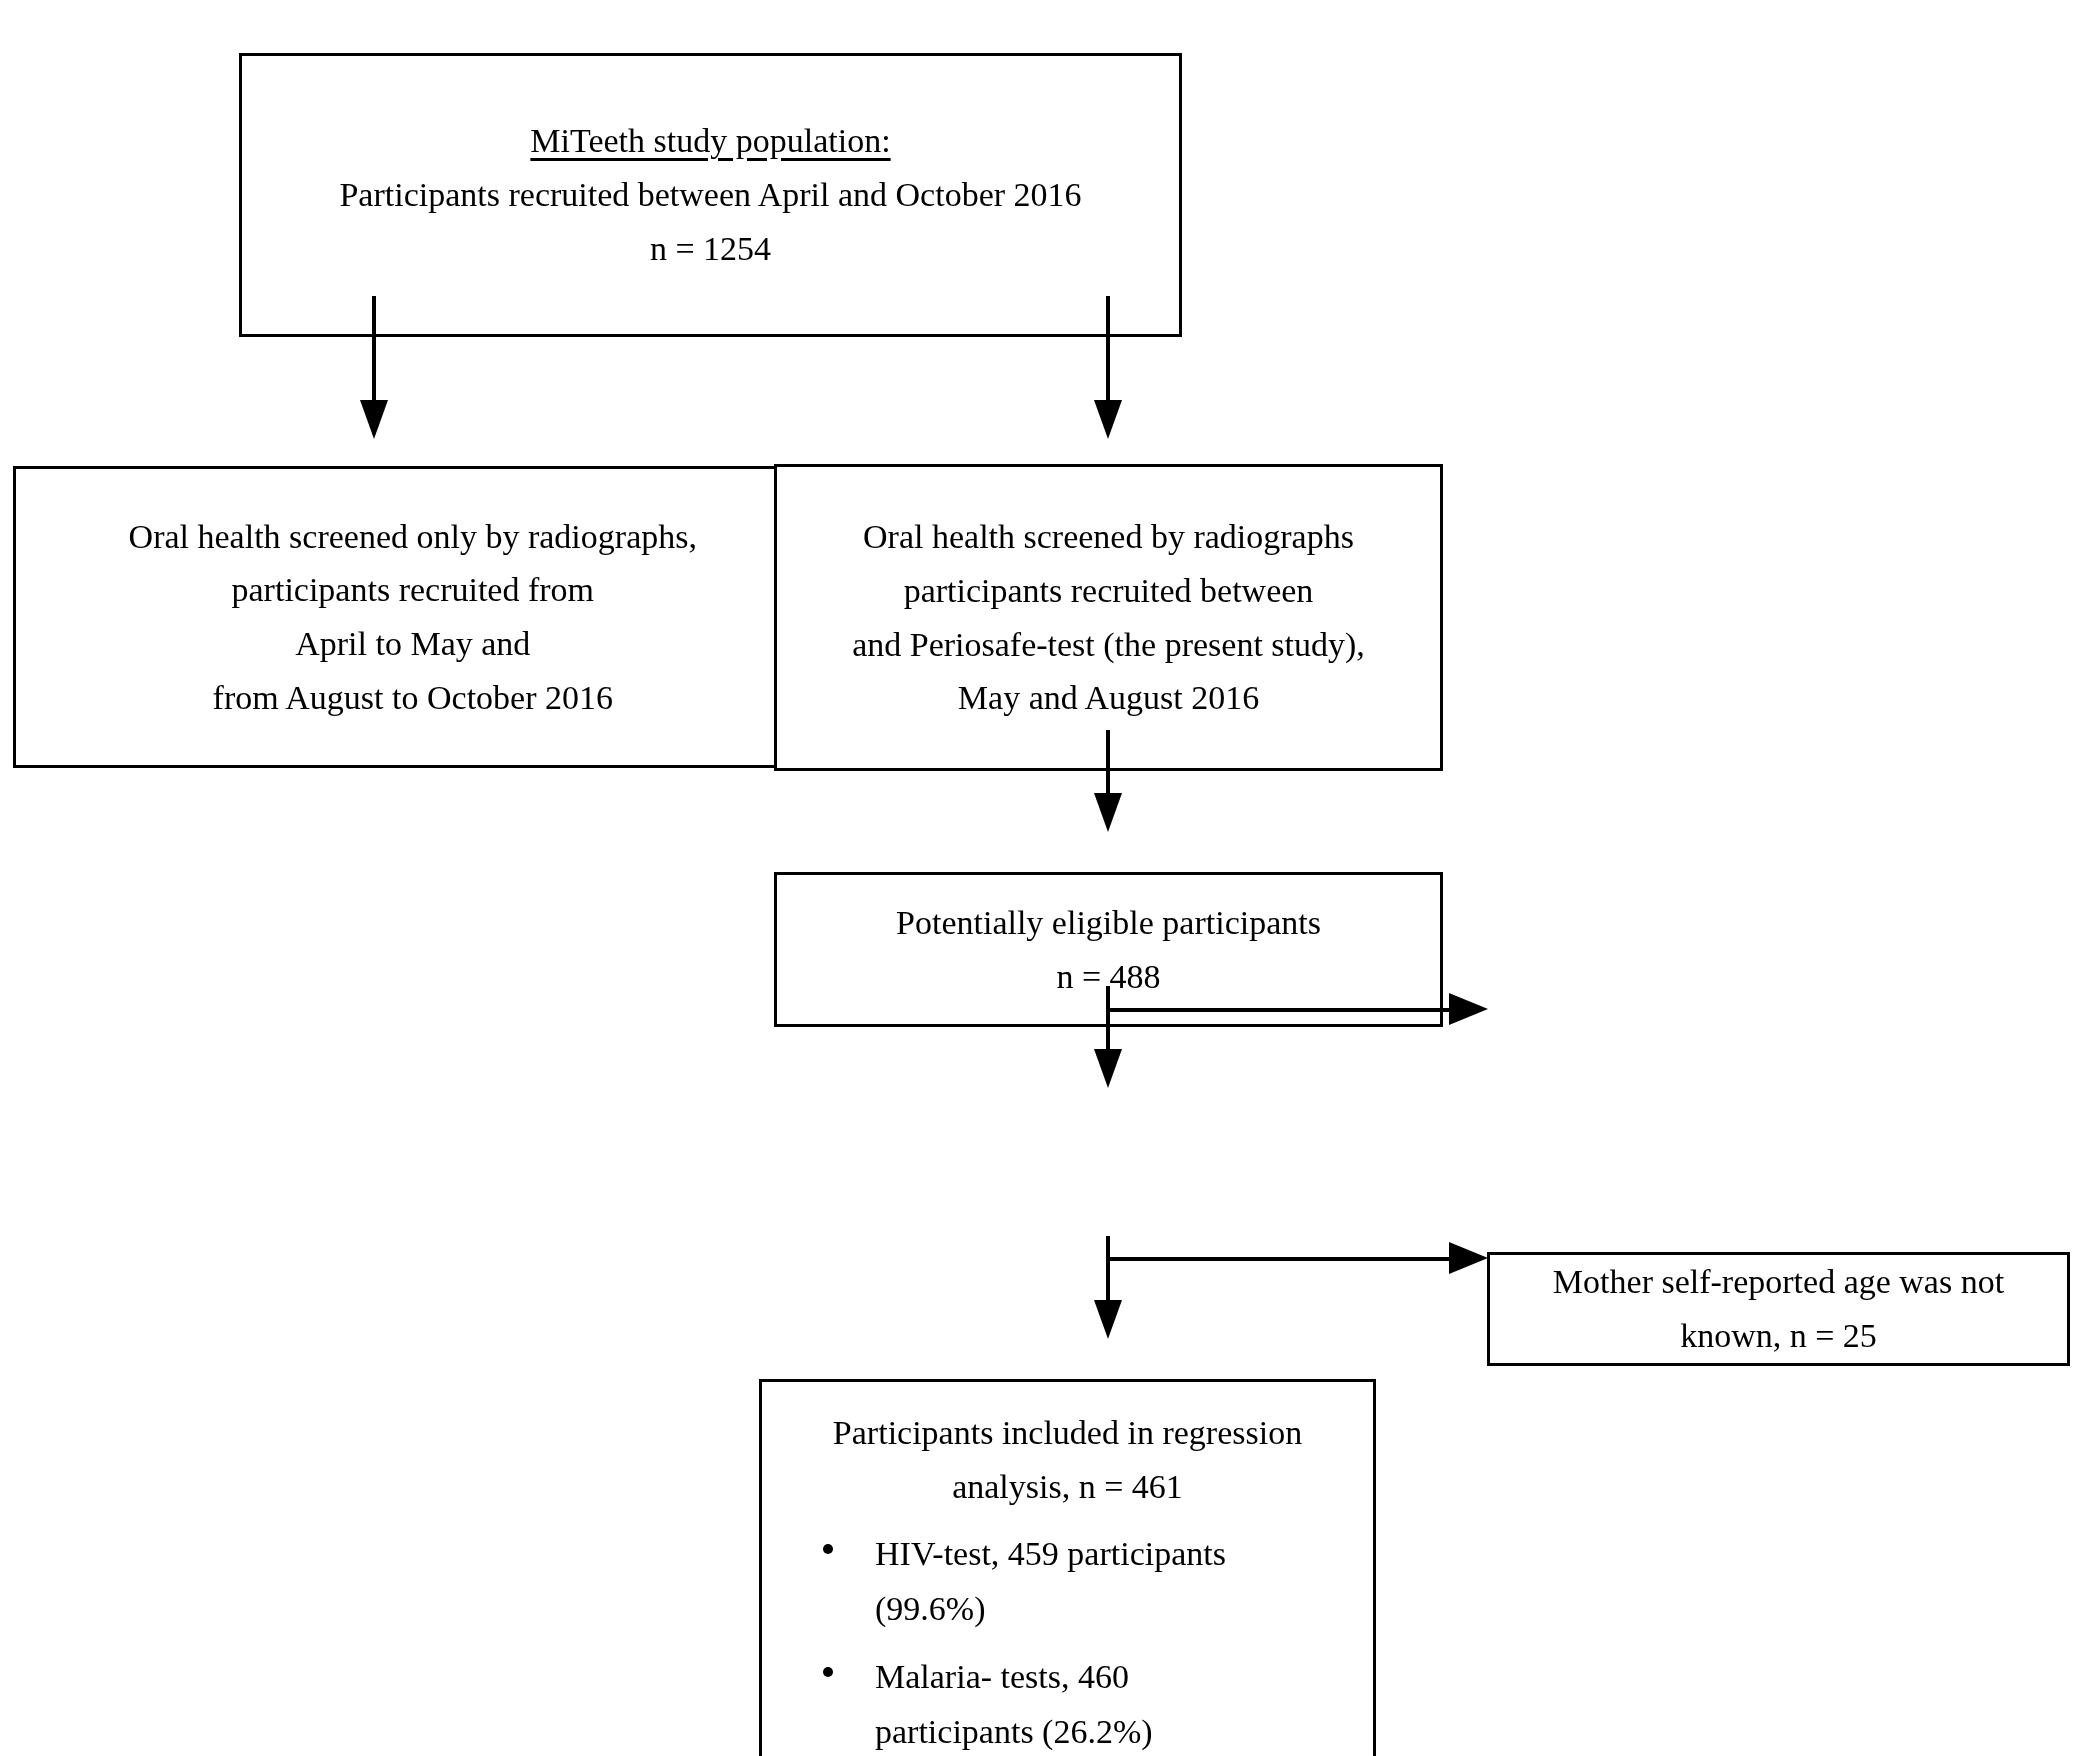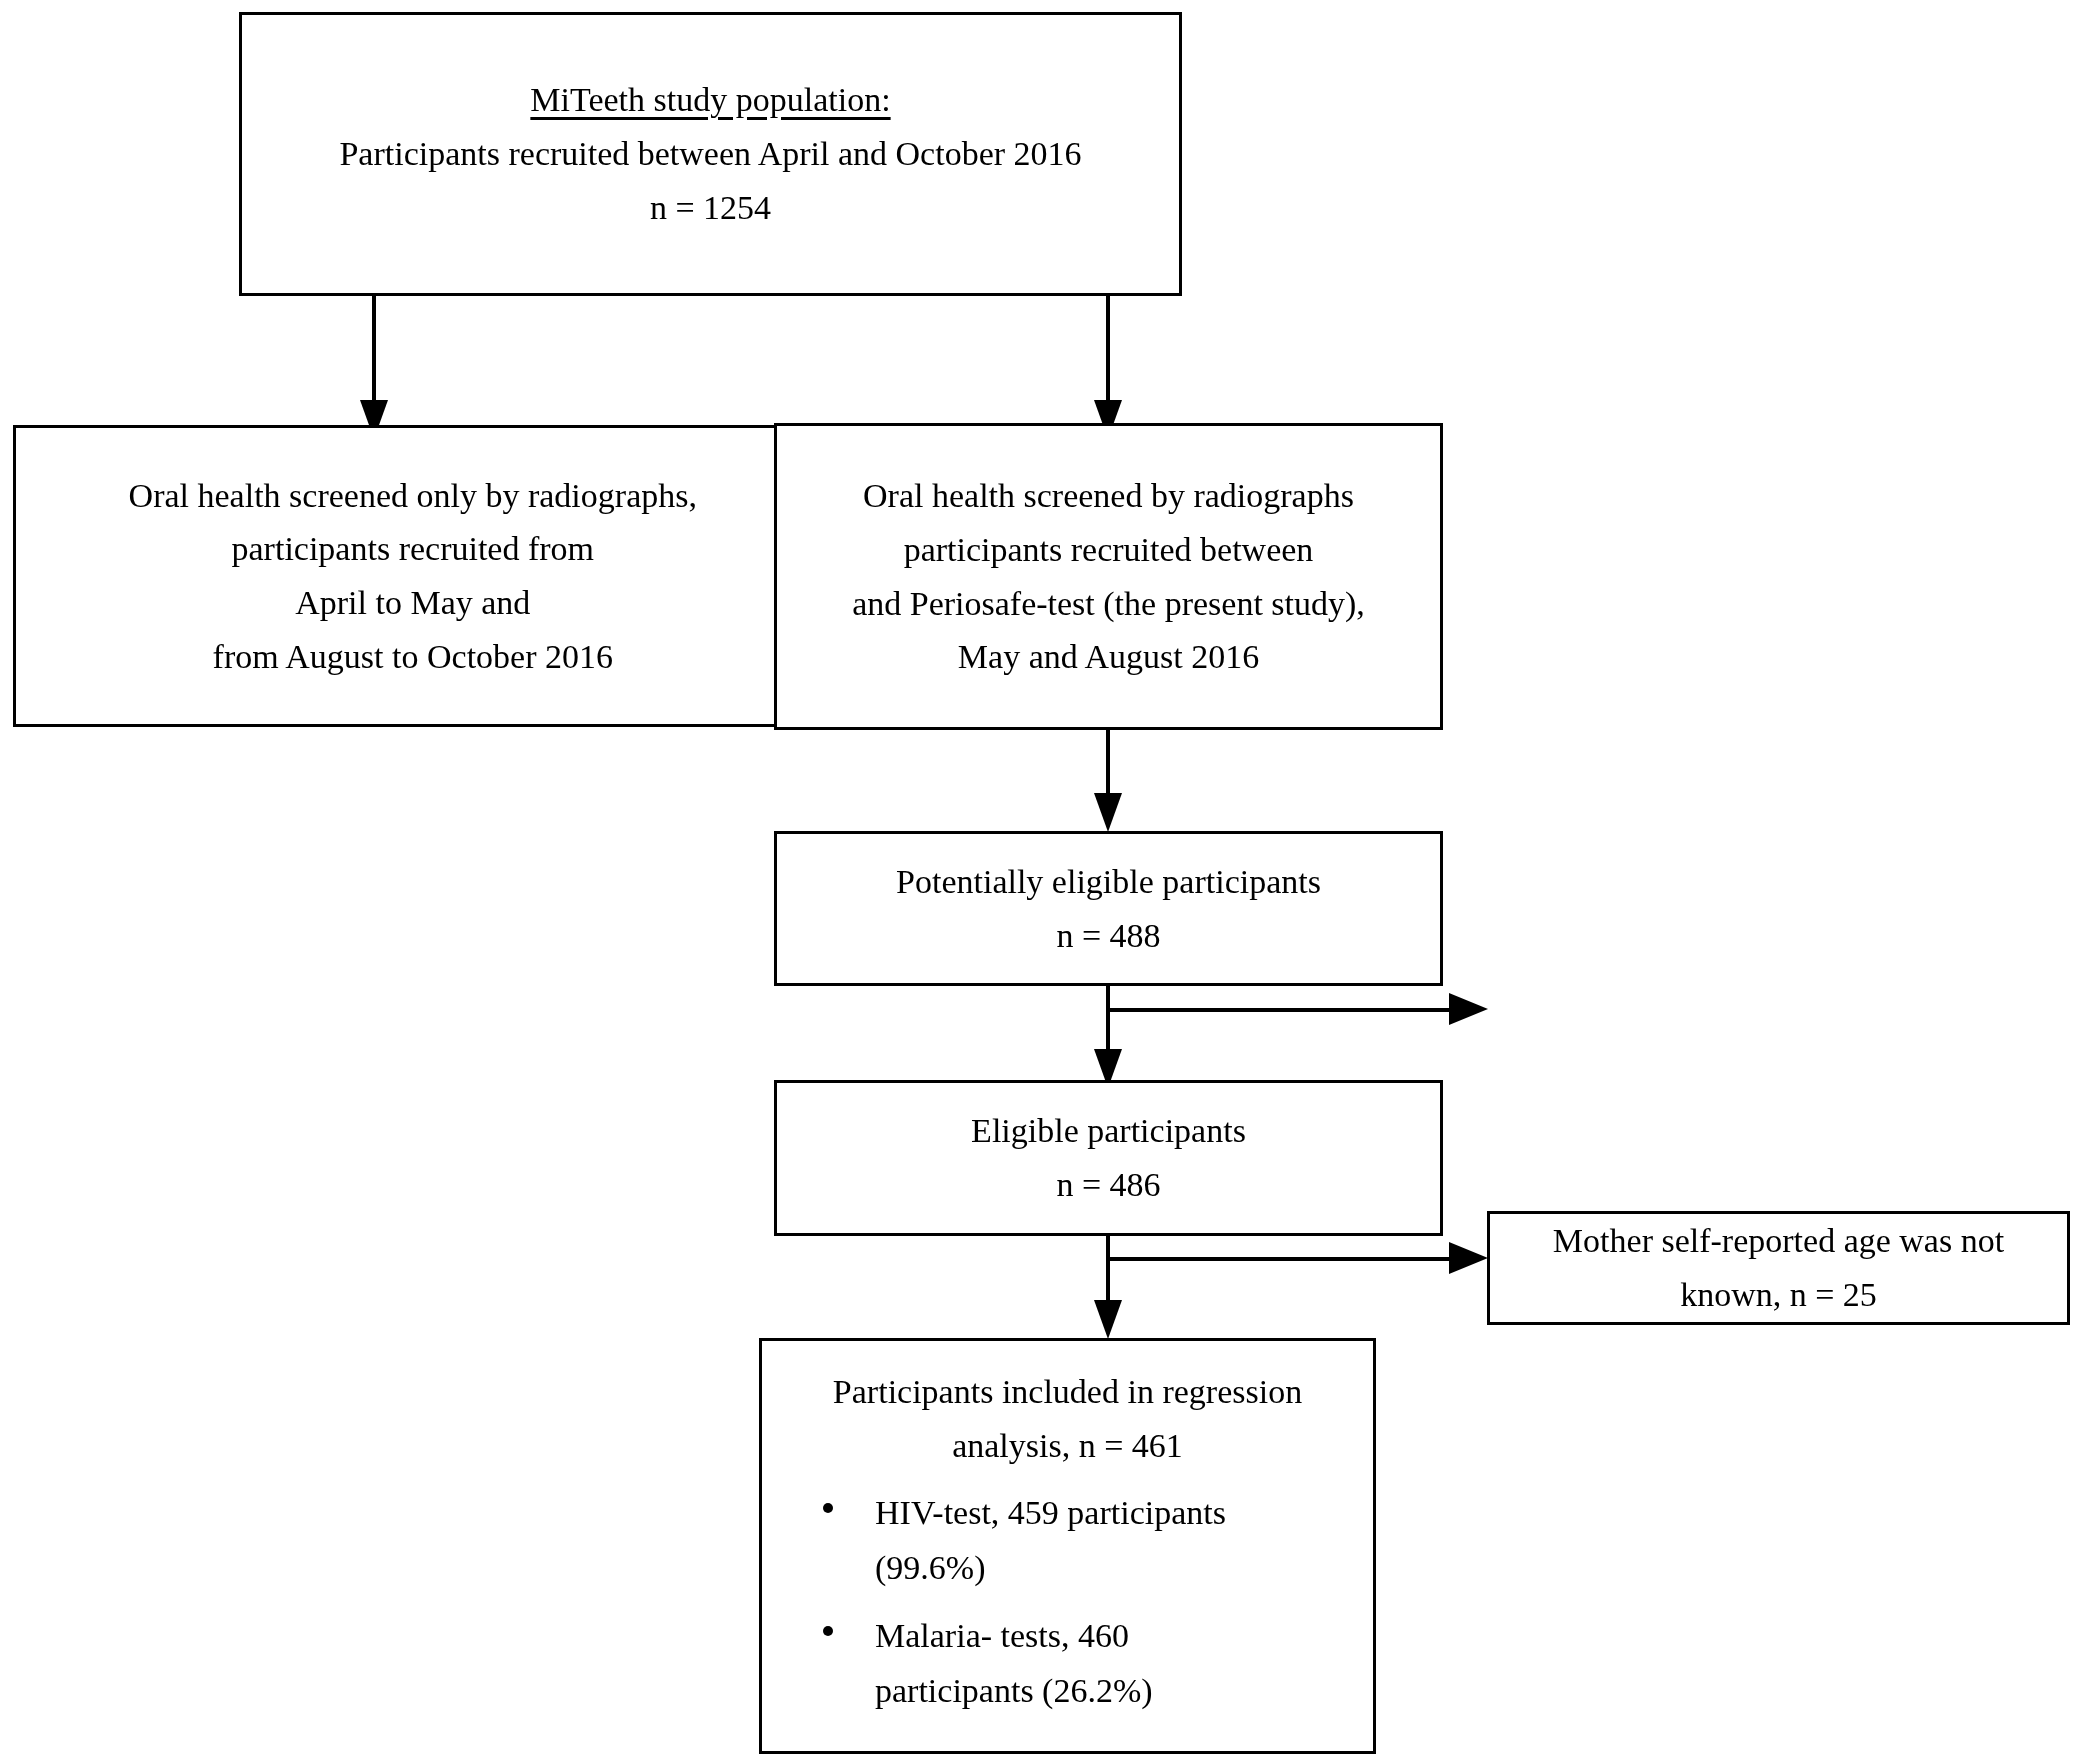--- a/index.html
+++ b/index.html
@@ -21,20 +21,21 @@
     box-sizing: border-box;
     border: 3.8px solid #000000;
     background: #ffffff;
     display: flex;
     flex-direction: column;
     align-items: center;
     justify-content: center;
     text-align: center;
     line-height: 1.58;
     font-size: 34px;
+    margin-top: 41px;
   }
   .box .line {
     display: block;
     white-space: nowrap;
   }
   .underline {
     text-decoration: underline;
     text-underline-offset: 6.4px;
     text-decoration-thickness: 2.5px;
   }
@@ -155,24 +156,20 @@
     <span class="line">n = 488</span>
   </div>
 
   <div class="vline" style="left:1106px; top:986px; height:70px;"></div>
   <div class="arrow-down" style="left:1094px; top:1049px;"></div>
 
   <div class="hline" style="left:1106px; top:1008px; width:346px;"></div>
   <div class="arrow-right" style="left:1449px; top:993px;"></div>
 
 
-  <div class="box" id="box-eligible">
-    <span class="line">Eligible participants</span>
-    <span class="line">n = 486</span>
-  </div>
 
   <div class="vline" style="left:1106px; top:1236px; height:71px;"></div>
   <div class="arrow-down" style="left:1094px; top:1300px;"></div>
 
   <div class="hline" style="left:1106px; top:1257px; width:346px;"></div>
   <div class="arrow-right" style="left:1449px; top:1242px;"></div>
 
   <div class="box" id="box-age-not-known">
     <span class="line">Mother self-reported age was not</span>
     <span class="line">known,  n = 25</span>

